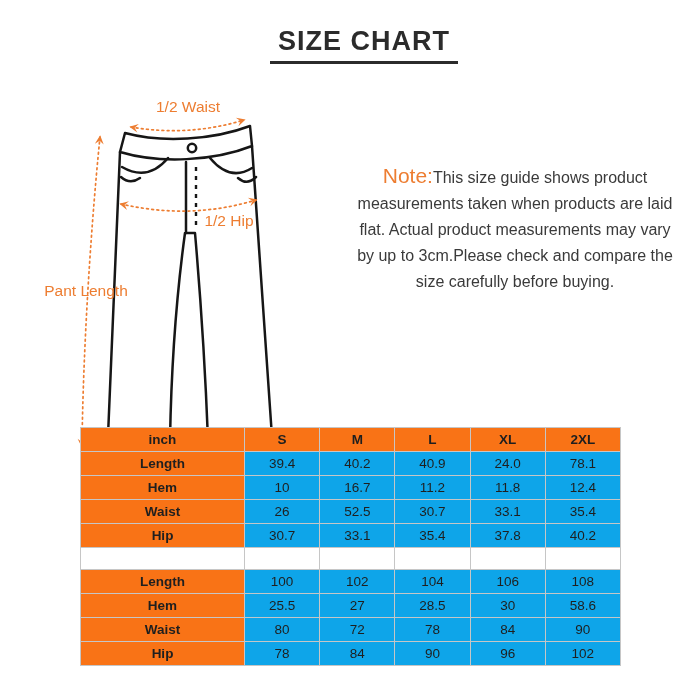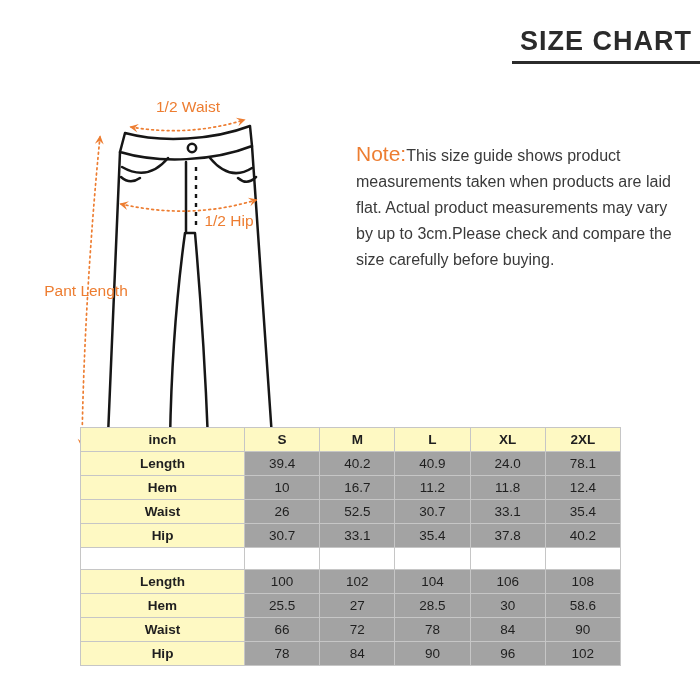--- a/index.html
+++ b/index.html
@@ -1,51 +1,51 @@
 <!DOCTYPE html>
 <html><head>
 <meta charset="utf-8">
 <style>
   html,body{margin:0;padding:0;}
   body{
     width:700px;height:700px;position:relative;background:#ffffff;
     font-family:"Liberation Sans", sans-serif;color:#222;overflow:hidden;
   }
   
-  .title-wrap{position:absolute;top:26px;left:0;right:0;text-align:right;padding-left:28px;}
+  .title-wrap{position:absolute;top:26px;left:0;right:0;text-align:center;padding-left:28px;}
   .title-wrap span{
     display:inline-block;font-size:27px;font-weight:bold;letter-spacing:1px;
     color:#2b2b2b;border-bottom:3px solid #2b2b2b;padding:0 8px 4px 8px;
   }
   
   .diagram{position:absolute;left:40px;top:55px;width:330px;height:380px;margin-top:36px;}
   .diagram svg{display:block;width:330px;height:380px;}
   .pants{stroke:#161616;stroke-width:2.5;fill:none;stroke-linecap:round;stroke-linejoin:round;}
   .fly-dash{stroke:#161616;stroke-width:2.4;fill:none;stroke-dasharray:4 5;}
   .measure{stroke:#ED7D31;stroke-width:1.7;fill:none;stroke-dasharray:1.8 3.4;stroke-linecap:round;}
   .mlabel{fill:#ED7D31;font-size:15.5px;font-family:"Liberation Sans",sans-serif;}
   
   .note{
-    position:absolute;left:356px;top:141px;width:318px;
-    font-size:16px;line-height:26px;color:#3a3a3a;text-align:left;
+    position:absolute;left:356px;top:163px;width:318px;
+    font-size:16px;line-height:26px;color:#3a3a3a;text-align:center;
   }
   .note .note-label{color:#ED7D31;font-size:21px;line-height:26px;}
   
   .size-table{
     position:absolute;left:80px;top:427px;width:540px;
     border-collapse:collapse;table-layout:fixed;
     font-size:13.5px;color:#1f1f1f;
   }
   .size-table col.c-label{width:164px;}
   .size-table col.c-size{width:75.2px;}
   .size-table th,.size-table td{
     border:1px solid #c6c6c6;height:23px;padding:0;text-align:center;vertical-align:middle;
   }
-  .size-table th{background:#fef9c3;font-weight:bold;}
-  .size-table td{background:#a3a3a3;font-weight:normal;}
+  .size-table th{background:#f97316;font-weight:bold;}
+  .size-table td{background:#0ea5e9;font-weight:normal;}
   .size-table tr.spacer td{height:21px;background:#ffffff;}
 </style>
 </head>
 <body>
 
 <div class="title-wrap">
   <span>SIZE CHART</span>
 </div>
 
 <div class="diagram">
@@ -162,21 +162,21 @@
     <tr>
       <th>Hem</th>
       <td>25.5</td>
       <td>27</td>
       <td>28.5</td>
       <td>30</td>
       <td>58.6</td>
     </tr>
     <tr>
       <th>Waist</th>
-      <td>66</td>
+      <td>80</td>
       <td>72</td>
       <td>78</td>
       <td>84</td>
       <td>90</td>
     </tr>
     <tr>
       <th>Hip</th>
       <td>78</td>
       <td>84</td>
       <td>90</td>

